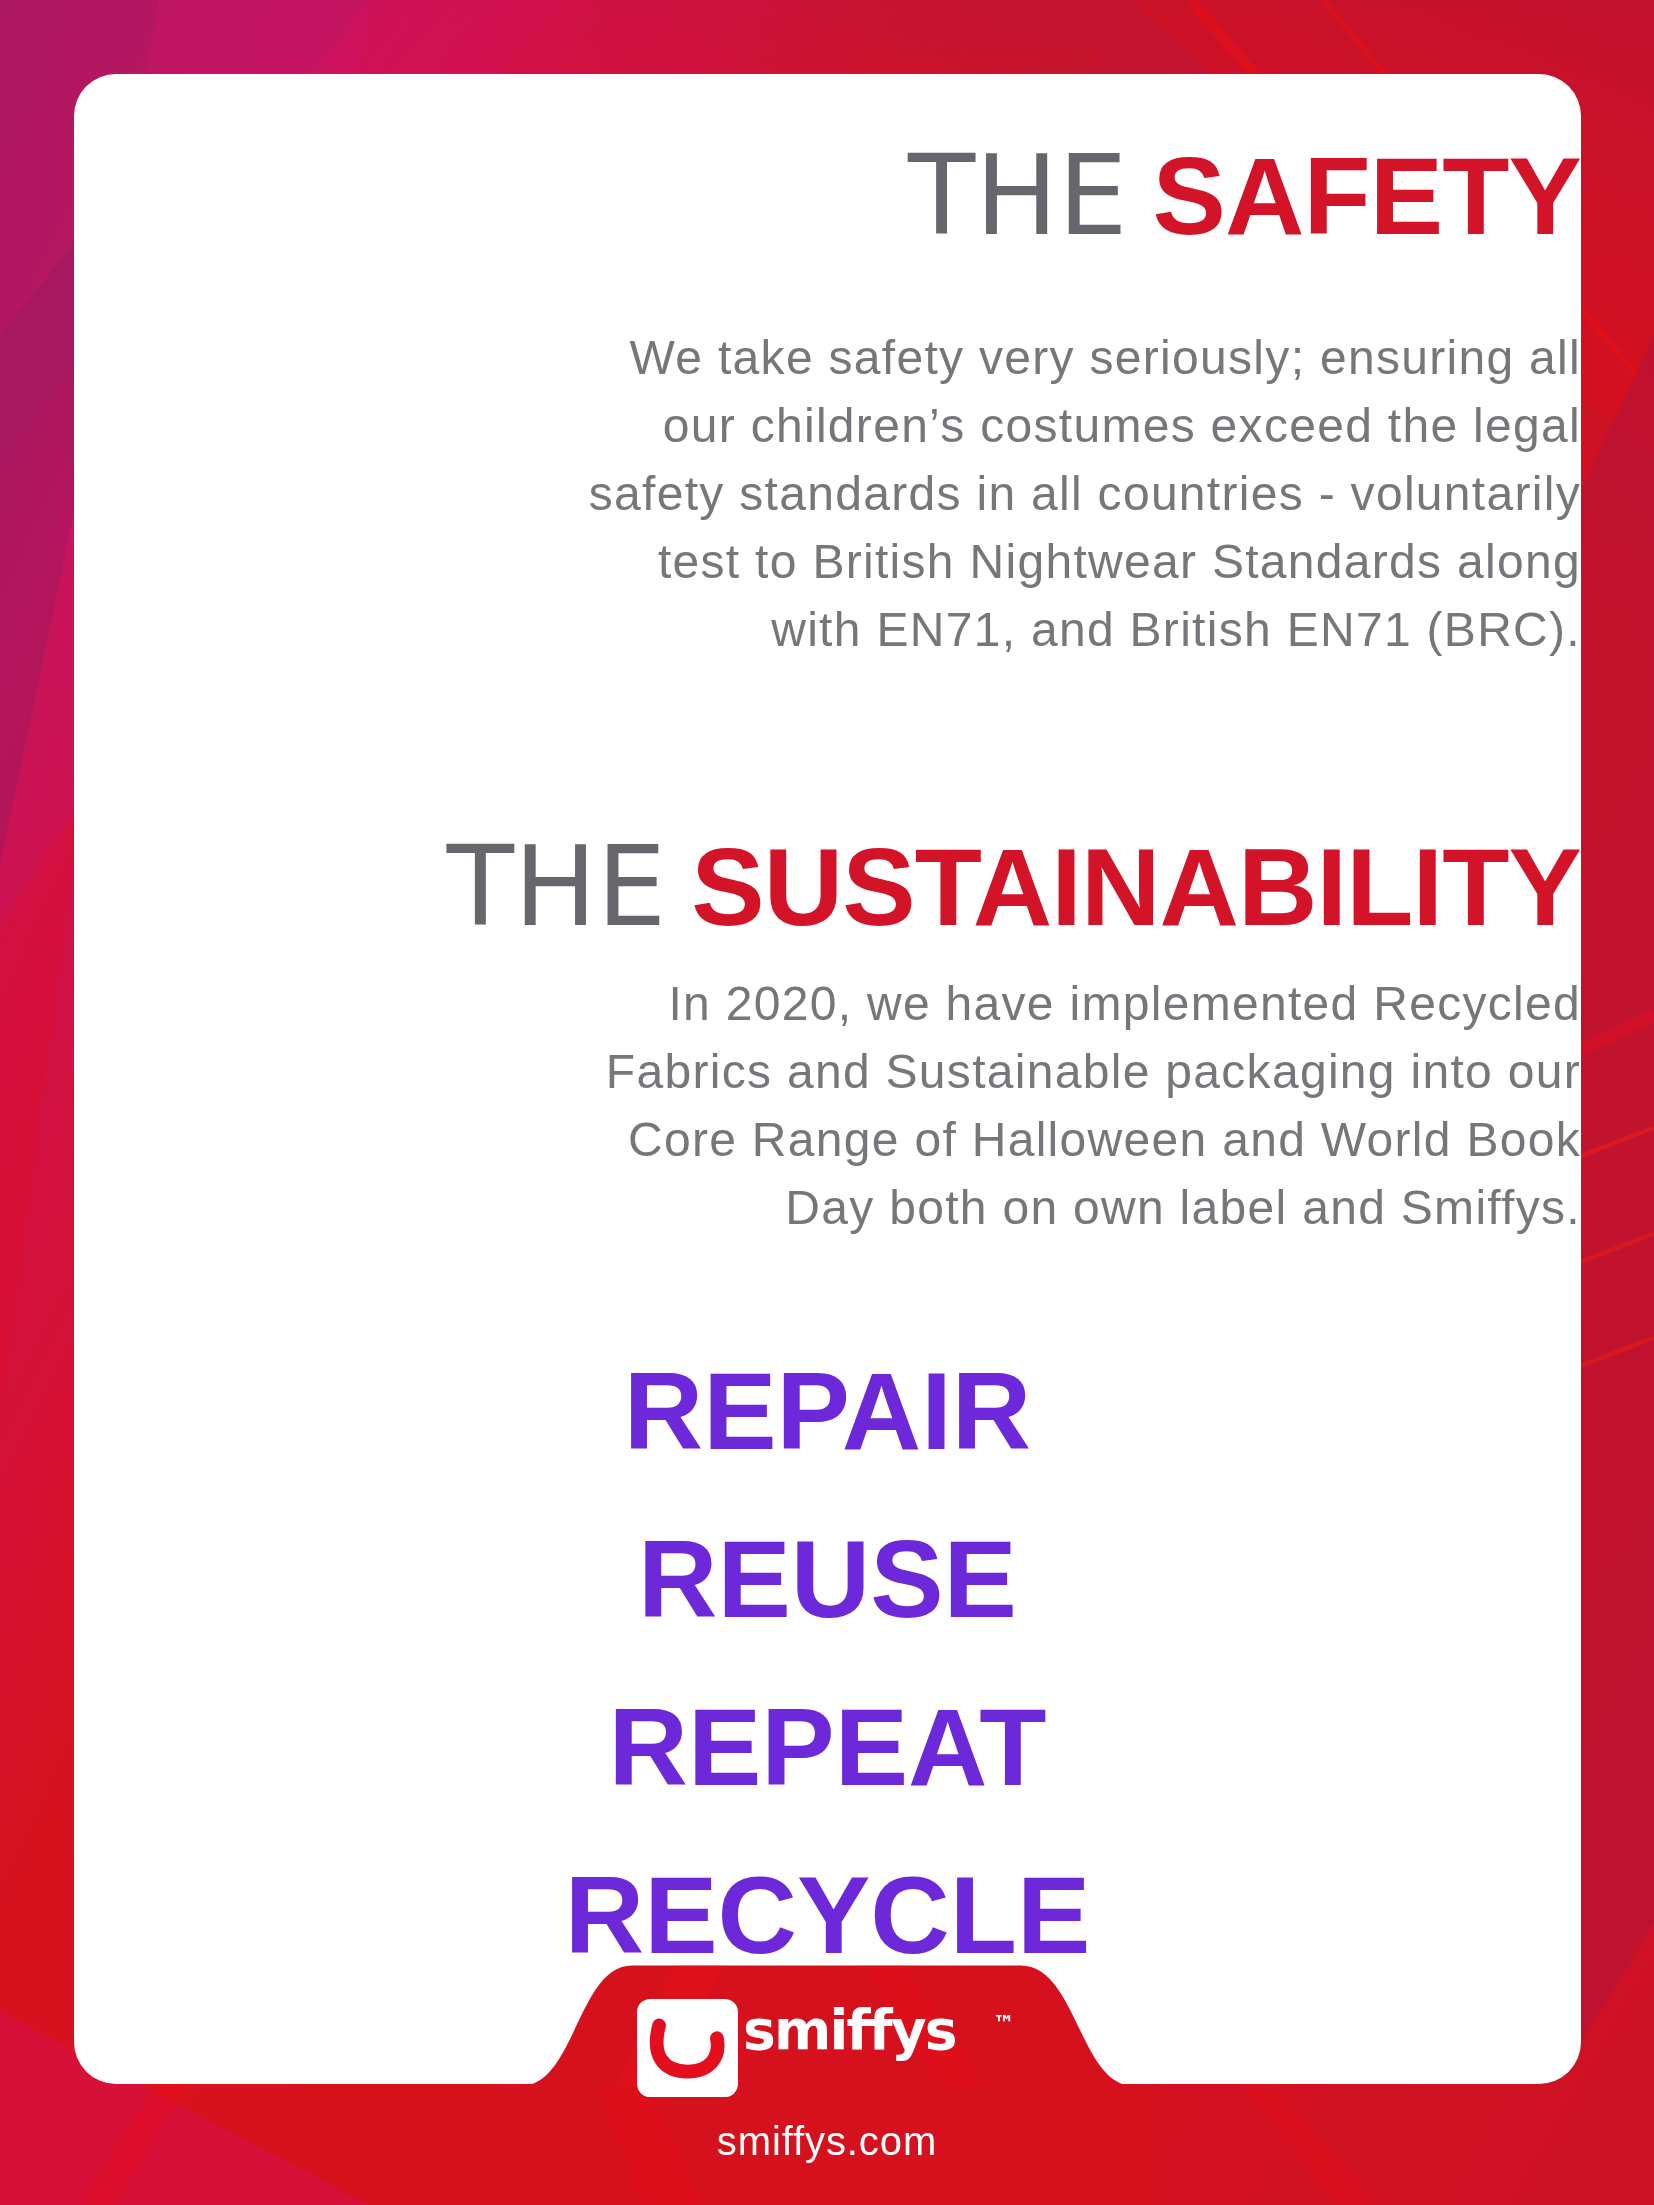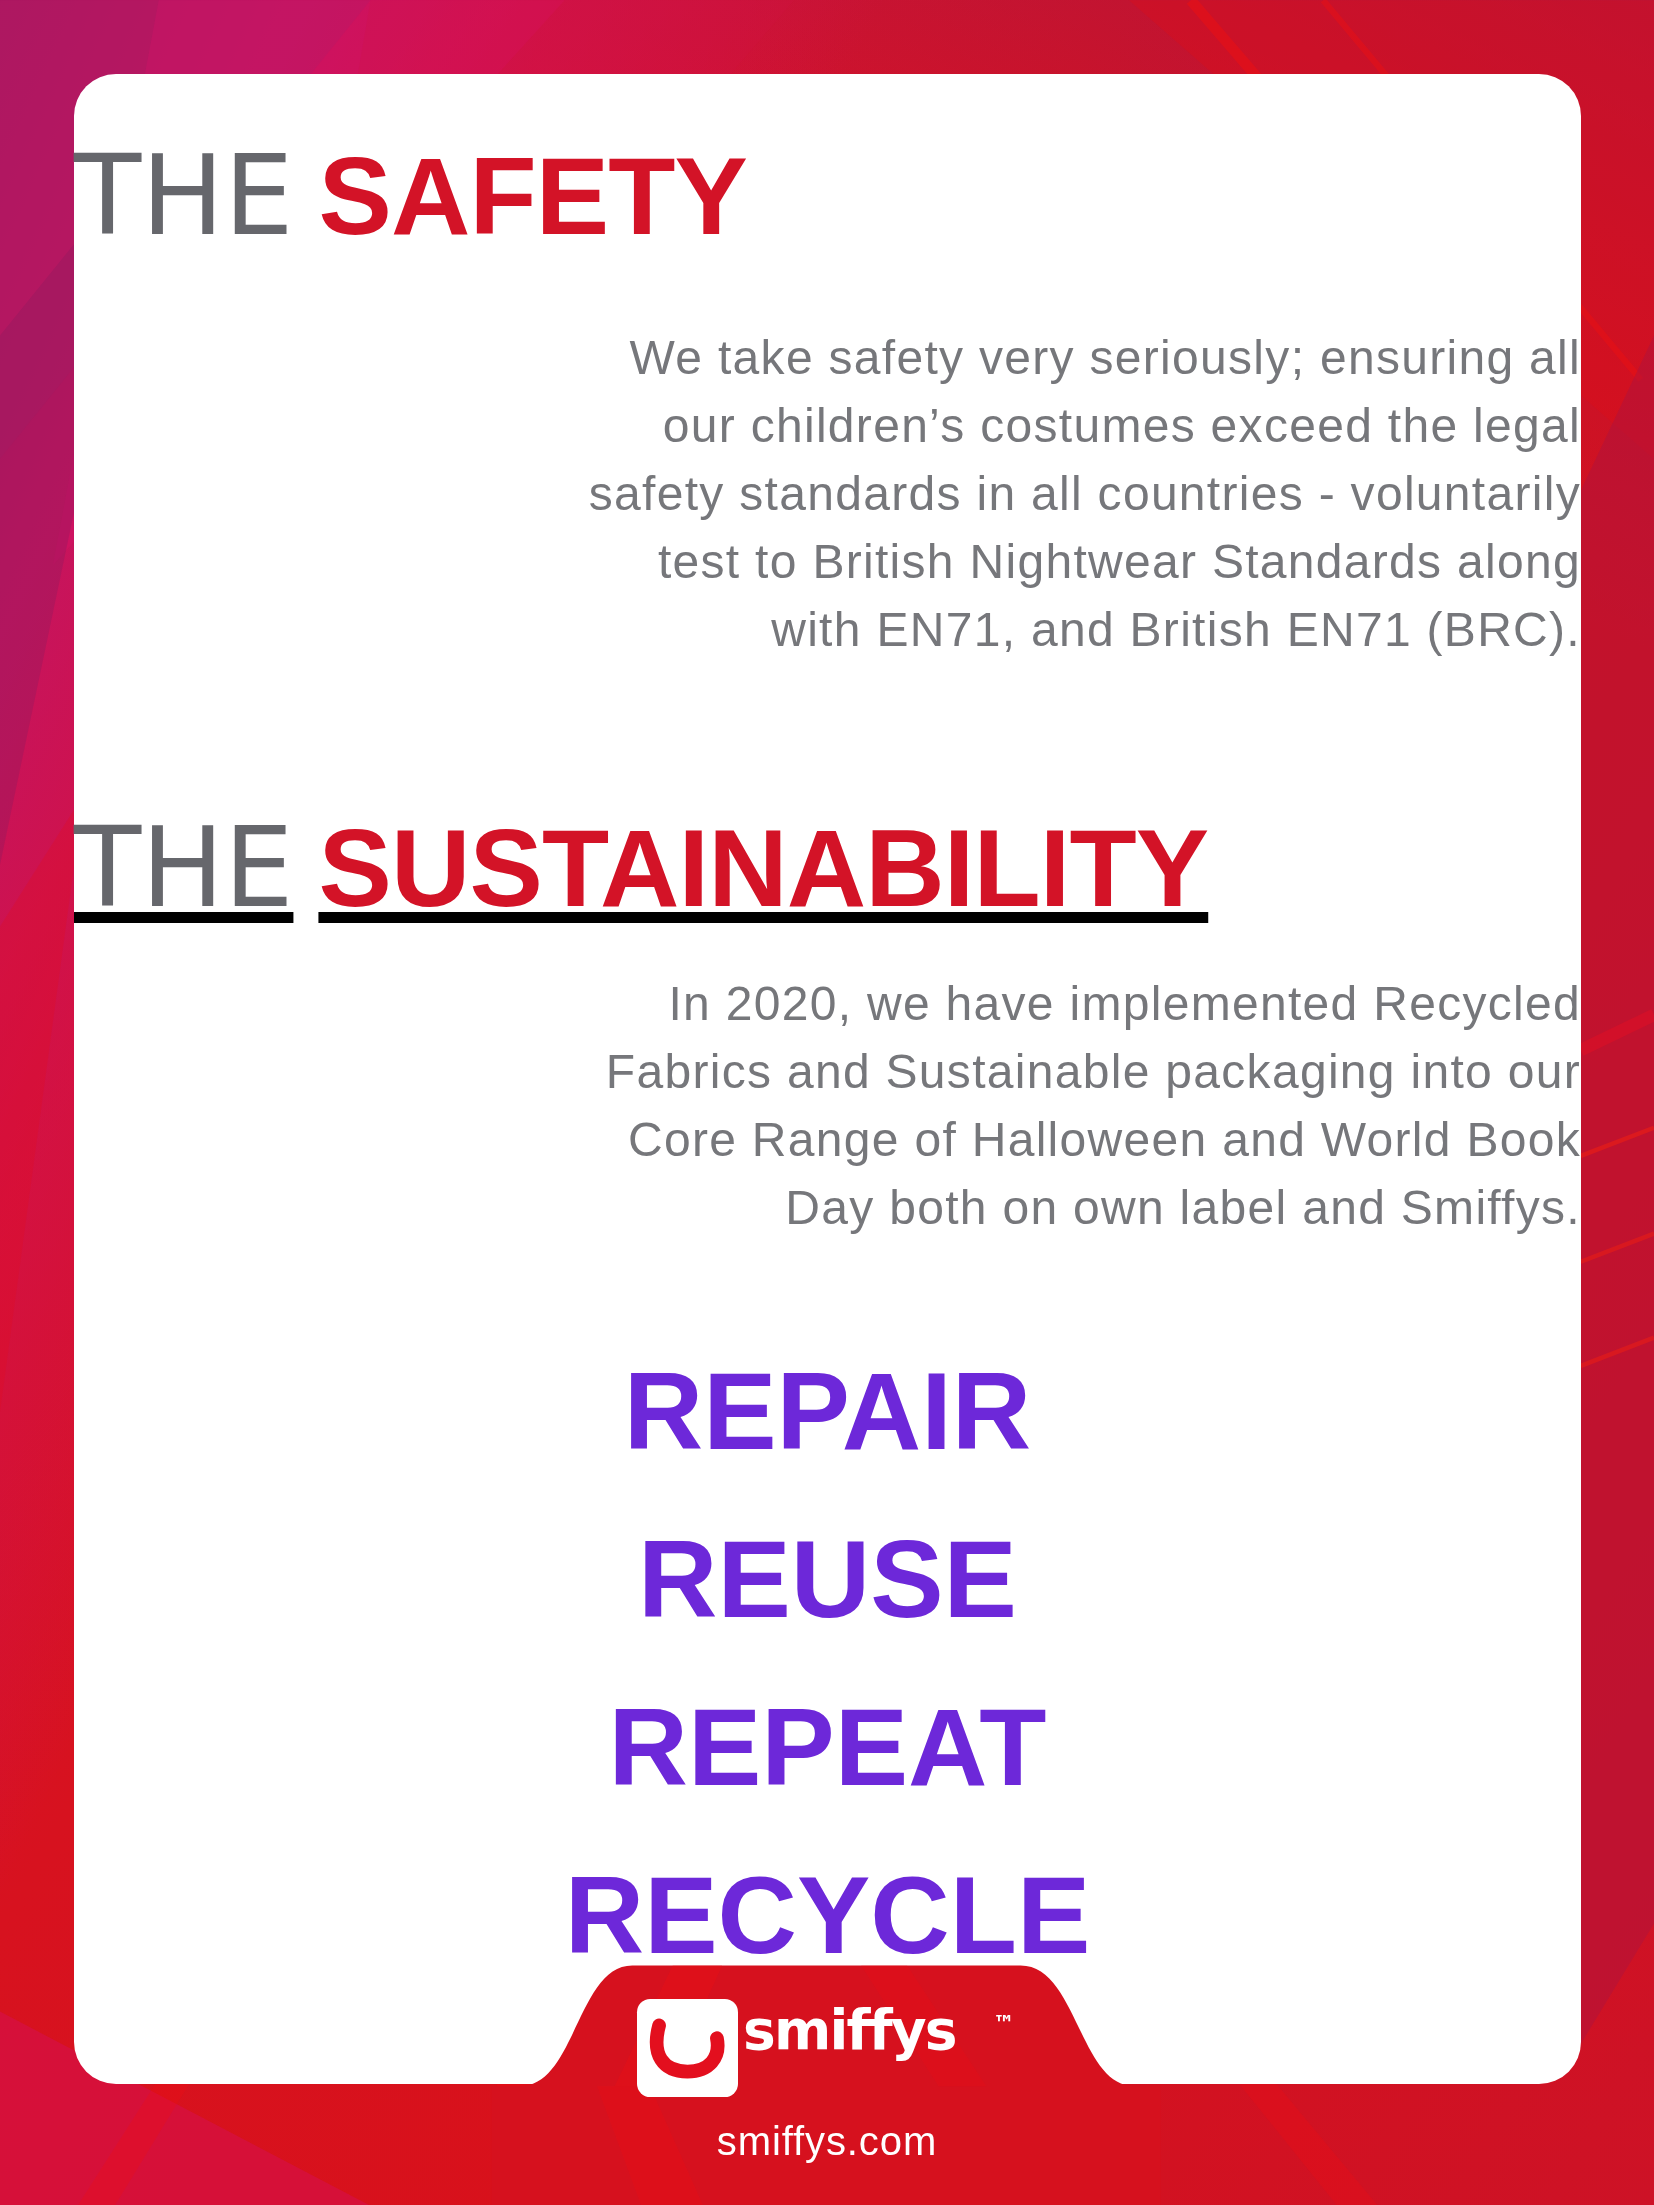--- a/index.html
+++ b/index.html
@@ -5,41 +5,41 @@
   html,body{margin:0;padding:0;background:#6b0b1a;}
   .page{position:relative;width:1654px;height:2206px;overflow:hidden;
         font-family:"Liberation Sans",sans-serif;
         background:
           linear-gradient(115deg, rgba(168,23,97,.97) 0%, rgba(196,20,100,.88) 11%, rgba(209,16,85,.55) 21%, rgba(214,17,45,0) 33%),
           linear-gradient(205deg, rgba(140,24,95,.45) 0%, rgba(140,24,95,0) 22%),
           linear-gradient(120deg, #d31341 0%, #d7121f 38%, #d8111b 62%, #cd1226 100%);}
   svg.bgfx{position:absolute;left:0;top:0;z-index:0;}
   .card{position:absolute;left:74px;top:74px;width:1507px;height:2010px;
         background:#ffffff;border-radius:42px;z-index:1;}
-  .hrow{position:absolute;left:0;width:100%;text-align:left;white-space:nowrap;
+  .hrow{position:absolute;left:0;width:100%;text-align:right;white-space:nowrap;
         font-size:110px;line-height:110px;}
   .h-pre{font-family:"DejaVu Sans",sans-serif;font-weight:400;color:#66676c;margin-right:25px;}
   .h-main{font-family:"Liberation Sans",sans-serif;font-weight:700;color:#d31327;letter-spacing:-0.9px;}
   .bodytext{position:absolute;left:0;width:100%;text-align:right;
             font-size:48px;line-height:68px;letter-spacing:1.3px;color:#76777b;font-weight:400;}
   .slogan{position:absolute;left:0;top:1253px;width:100%;text-align:center;}
   .slogan-line{font-size:110px;line-height:168px;font-weight:700;color:#6d28d9;letter-spacing:0px;}
   .tabsvg{position:absolute;left:491px;top:1962px;z-index:2;}
   .smilebox{position:absolute;left:637px;top:1999px;width:101px;height:98px;
             background:#ffffff;border-radius:13.2px;z-index:3;}
   .smilebox svg{position:absolute;left:0;top:0;}
   .wordmark{position:absolute;left:743px;top:2003px;z-index:3;color:#ffffff;
             font-family:"DejaVu Sans",sans-serif;font-weight:700;font-size:55px;line-height:1;
             letter-spacing:-1.8px;}
   .tm{position:absolute;left:993px;top:2013px;z-index:3;color:#ffffff;
       font-family:"DejaVu Sans",sans-serif;font-weight:700;font-size:22px;line-height:1;}
   .site{position:absolute;left:0;top:2119px;width:100%;z-index:2;text-align:center;
         color:#ffffff;font-size:40px;letter-spacing:0.9px;font-weight:400;}
   .p1{top:250px;} .p2{top:896px;}
-  .h1row{top:67px;} .h2row{top:739px;text-decoration:underline;}
+  .h1row{top:67px;} .h2row{top:758px;}
 </style>
 </head>
 <body>
 
 <div class="page">
 
   <svg class="bgfx" width="1654" height="2206" viewBox="0 0 1875 2500">
     <polygon points="0,0 420,0 0,520" fill="#b01a62" opacity="0.55"></polygon>
     <polygon points="180,0 640,0 60,640" fill="#d90f6b" opacity="0.30"></polygon>
     <polygon points="0,380 170,170 0,980" fill="#8d1a5f" opacity="0.35"></polygon>

